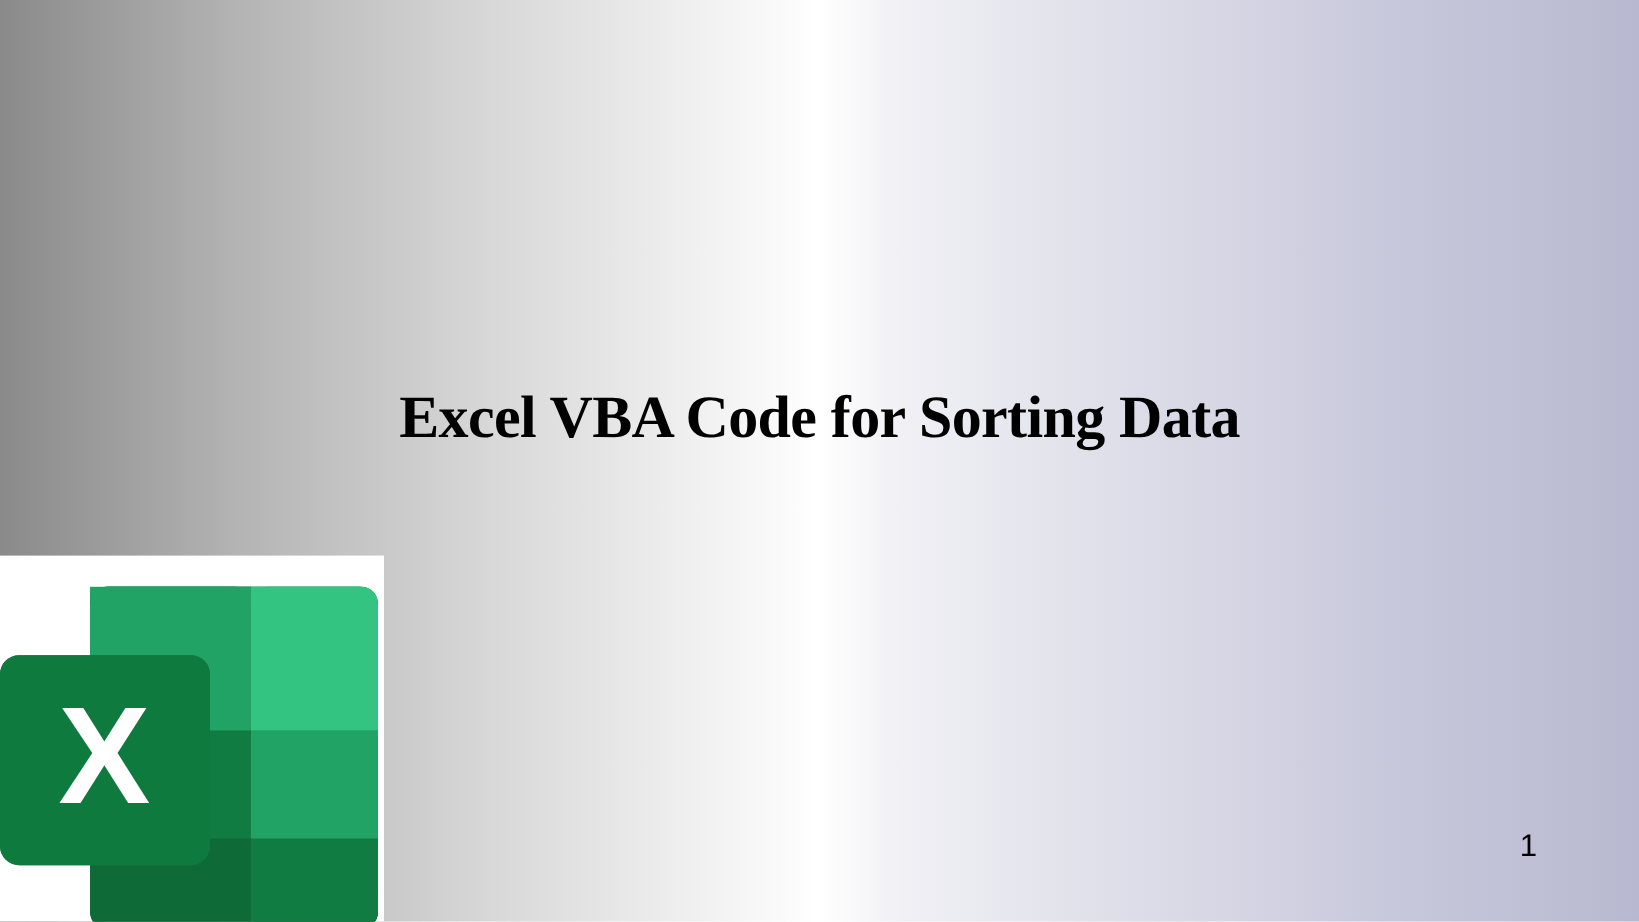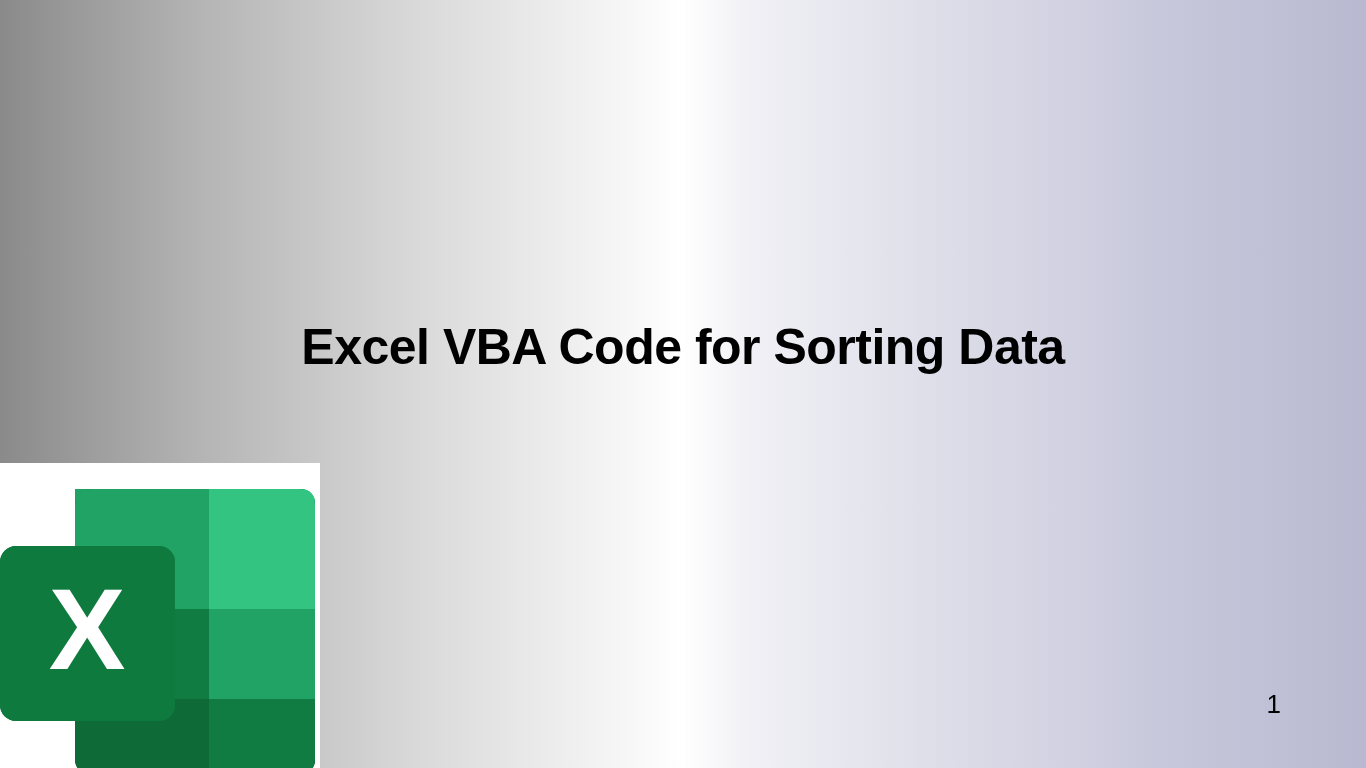--- a/index.html
+++ b/index.html
@@ -27,20 +27,21 @@
     .slide-title {
       position: absolute;
       top: 318px;
       left: 0;
       width: 100%;
       text-align: center;
       font-size: 50px;
       font-weight: 900;
       color: #000000;
       letter-spacing: -0.5px;
+      font-family: Liberation Serif, serif;
     }
     .excel-icon-container {
       position: absolute;
       bottom: 0;
       left: 0;
       width: 320px;
       height: 305px;
       background: #ffffff;
     }
     .excel-icon {

